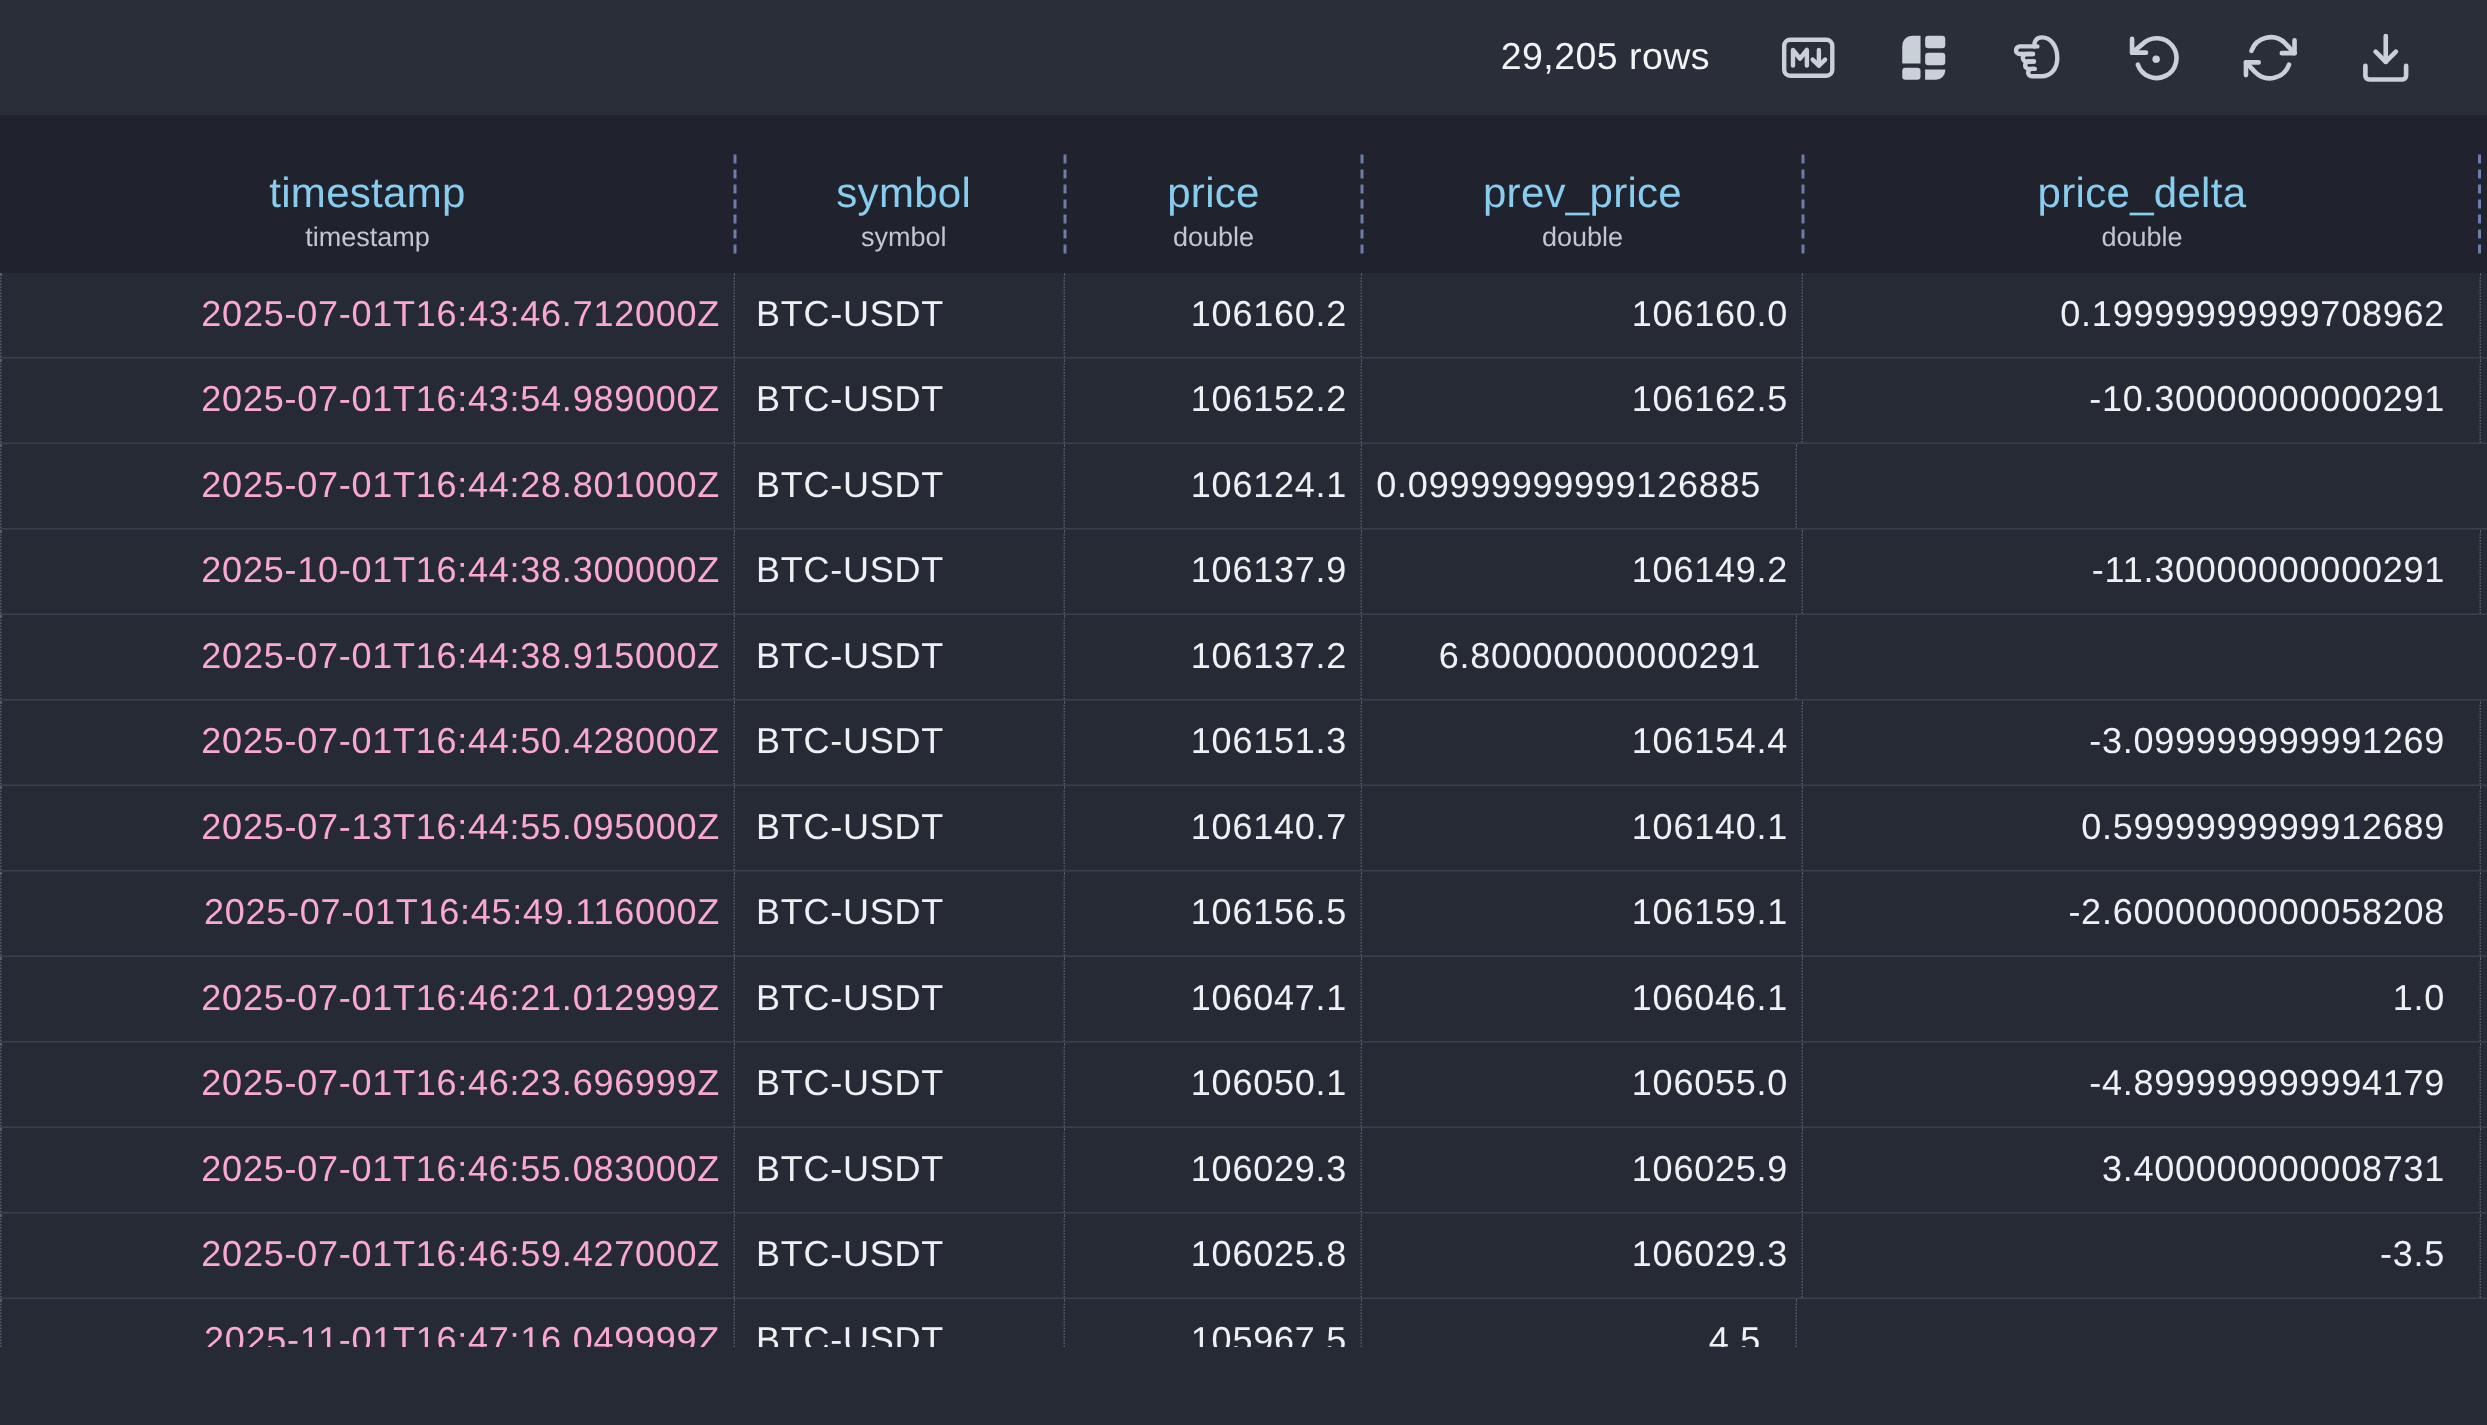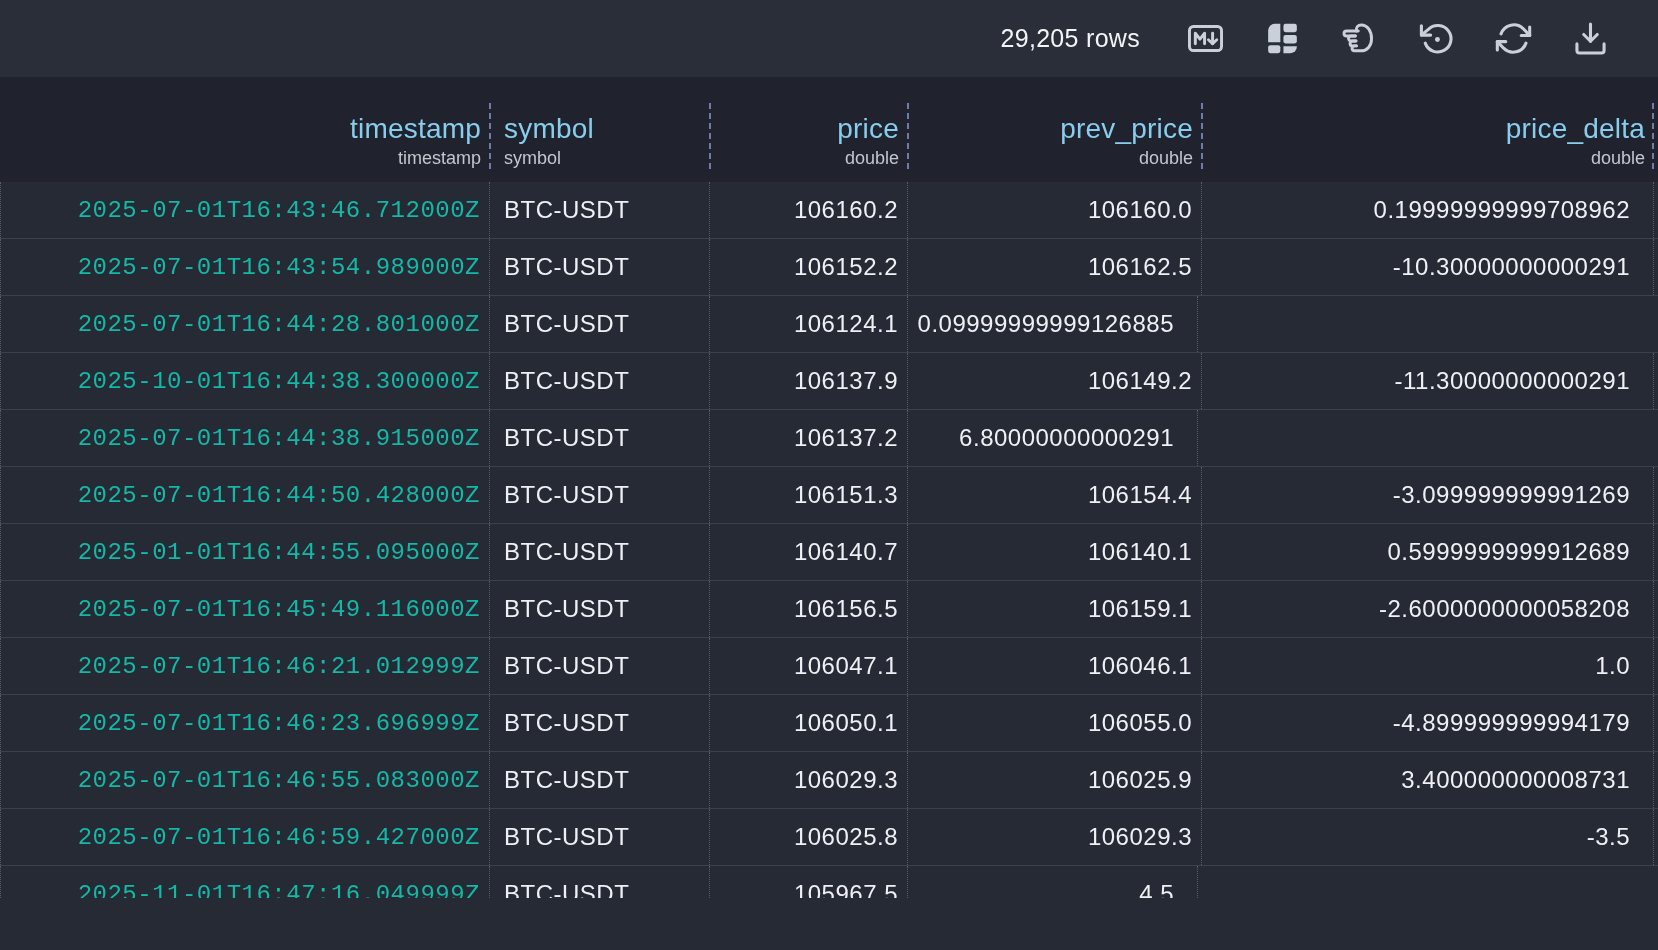--- a/index.html
+++ b/index.html
@@ -36,42 +36,42 @@
   }
   .hcell::after{
     content:'';position:absolute;right:-1px;top:26px;bottom:13px;
     border-right:2px dashed #6d7ca8;
   }
   .hcell:last-child::after{right:4px;}
   .hcell.a-left{padding-left:14px;}
   .hcell:last-child{padding-right:13px;}
   .hname{font-size:28px;line-height:1.15;color:#89cdee;letter-spacing:.2px;}
   .htype{font-size:18px;color:#c2c6cd;margin-top:3px;}
-  .a-right{text-align:right;}
-  .a-left{text-align:left;}
+  .a-right{text-align:right;align-items:center;}
+  .a-left{text-align:center;}
 
   
   .tbody{height:716px;flex:0 0 716px;overflow:hidden;background:#262a35;}
   .trow{
     display:grid;grid-template-columns:490px 220px 198px 294px 456px;
     height:57px;box-sizing:border-box;border-bottom:1px solid #3b404e;
   }
   .tcell{
     display:flex;align-items:center;box-sizing:border-box;
     font-size:24px;color:#eef0f3;letter-spacing:.5px;
     padding:0 9px;border-right:1px dotted #565c6e;
   }
   .tcell.a-right{justify-content:flex-end;}
   .tcell:first-child{border-left:1px dotted #565c6e;}
   .tcell:last-child{border-right:none;position:relative;padding-right:28px;}
   .tcell:last-child::after{
     content:'';position:absolute;right:4px;top:0;bottom:0;
     border-right:1px dotted #565c6e;
   }
-  .c-timestamp{color:#14b8a6;font-family:Liberation Mono, monospace;}
+  .c-timestamp{color:#f9a8d4;}
   .tcell.c-symbol{padding-left:14px;}
 
   
   .footer{flex:1 1 auto;background:#1b1e26;}
 </style>
 </head>
 <body>
 
 <div class="app">
 
@@ -189,21 +189,21 @@
         <div class="tcell a-right c-price_delta">6.80000000000291</div>
       </div>
       <div class="trow">
         <div class="tcell a-right c-timestamp">2025-07-01T16:44:50.428000Z</div>
         <div class="tcell a-left c-symbol">BTC-USDT</div>
         <div class="tcell a-right c-price">106151.3</div>
         <div class="tcell a-right c-prev_price">106154.4</div>
         <div class="tcell a-right c-price_delta">-3.099999999991269</div>
       </div>
       <div class="trow">
-        <div class="tcell a-right c-timestamp">2025-01-01T16:44:55.095000Z</div>
+        <div class="tcell a-right c-timestamp">2025-07-13T16:44:55.095000Z</div>
         <div class="tcell a-left c-symbol">BTC-USDT</div>
         <div class="tcell a-right c-price">106140.7</div>
         <div class="tcell a-right c-prev_price">106140.1</div>
         <div class="tcell a-right c-price_delta">0.5999999999912689</div>
       </div>
       <div class="trow">
         <div class="tcell a-right c-timestamp">2025-07-01T16:45:49.116000Z</div>
         <div class="tcell a-left c-symbol">BTC-USDT</div>
         <div class="tcell a-right c-price">106156.5</div>
         <div class="tcell a-right c-prev_price">106159.1</div>

